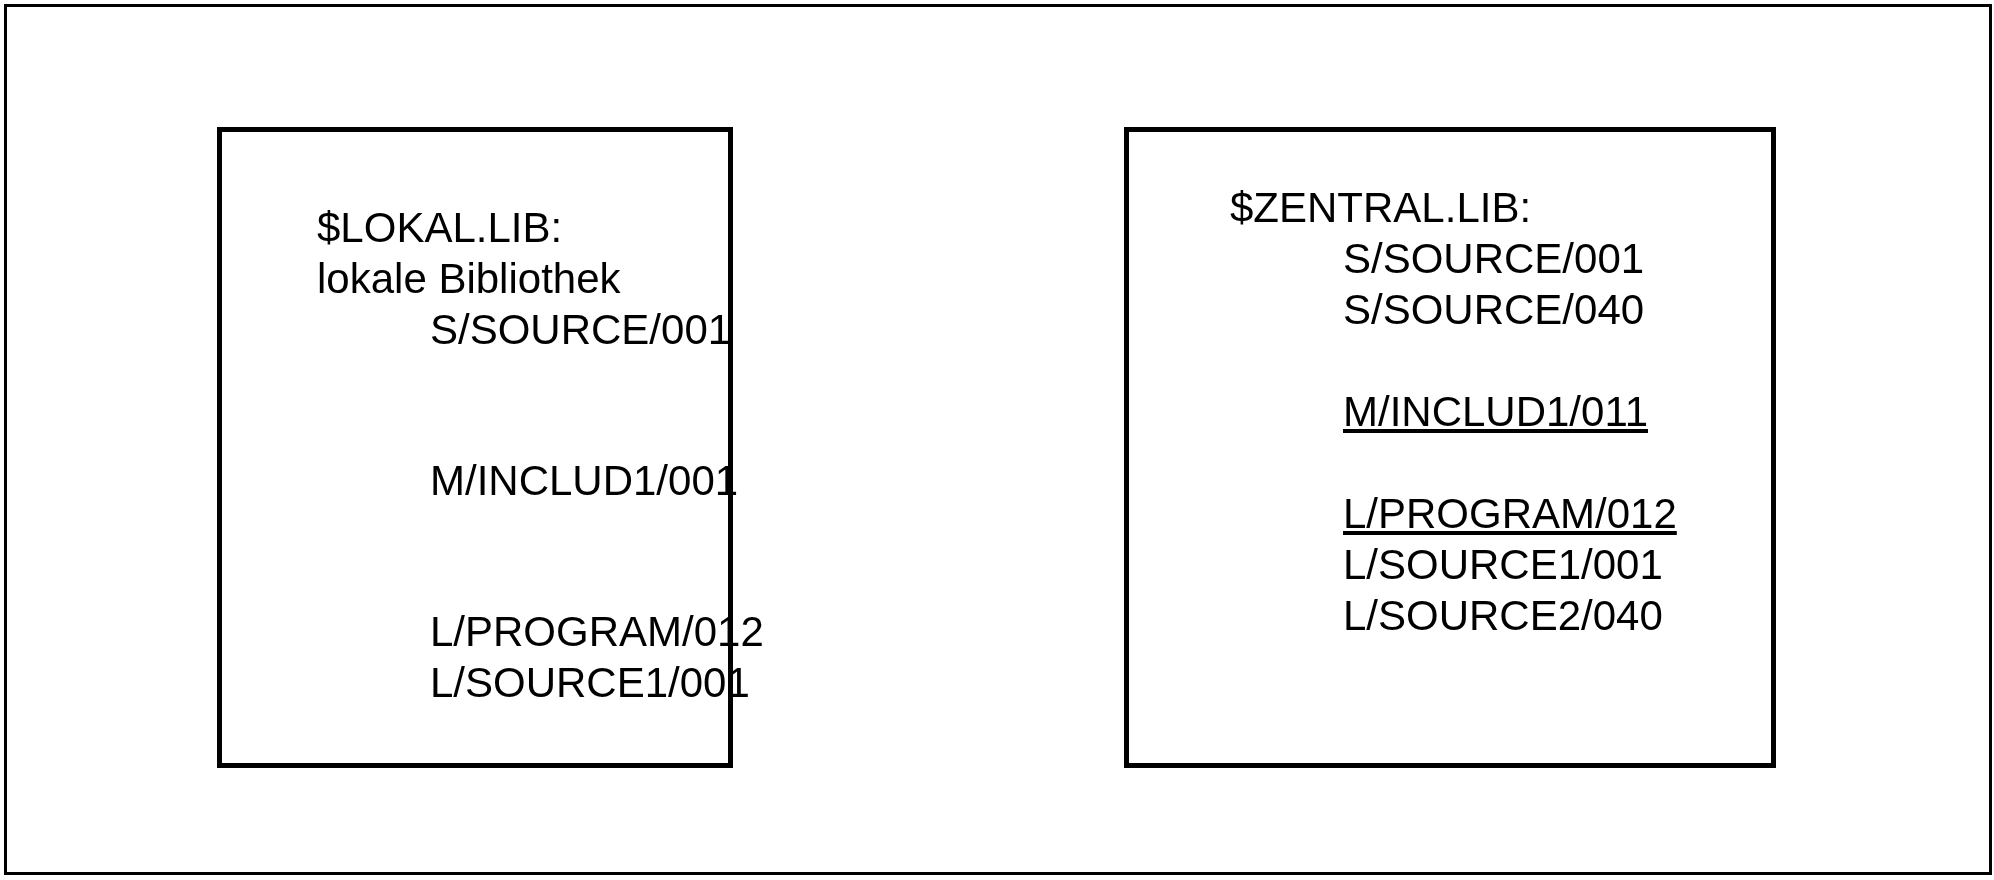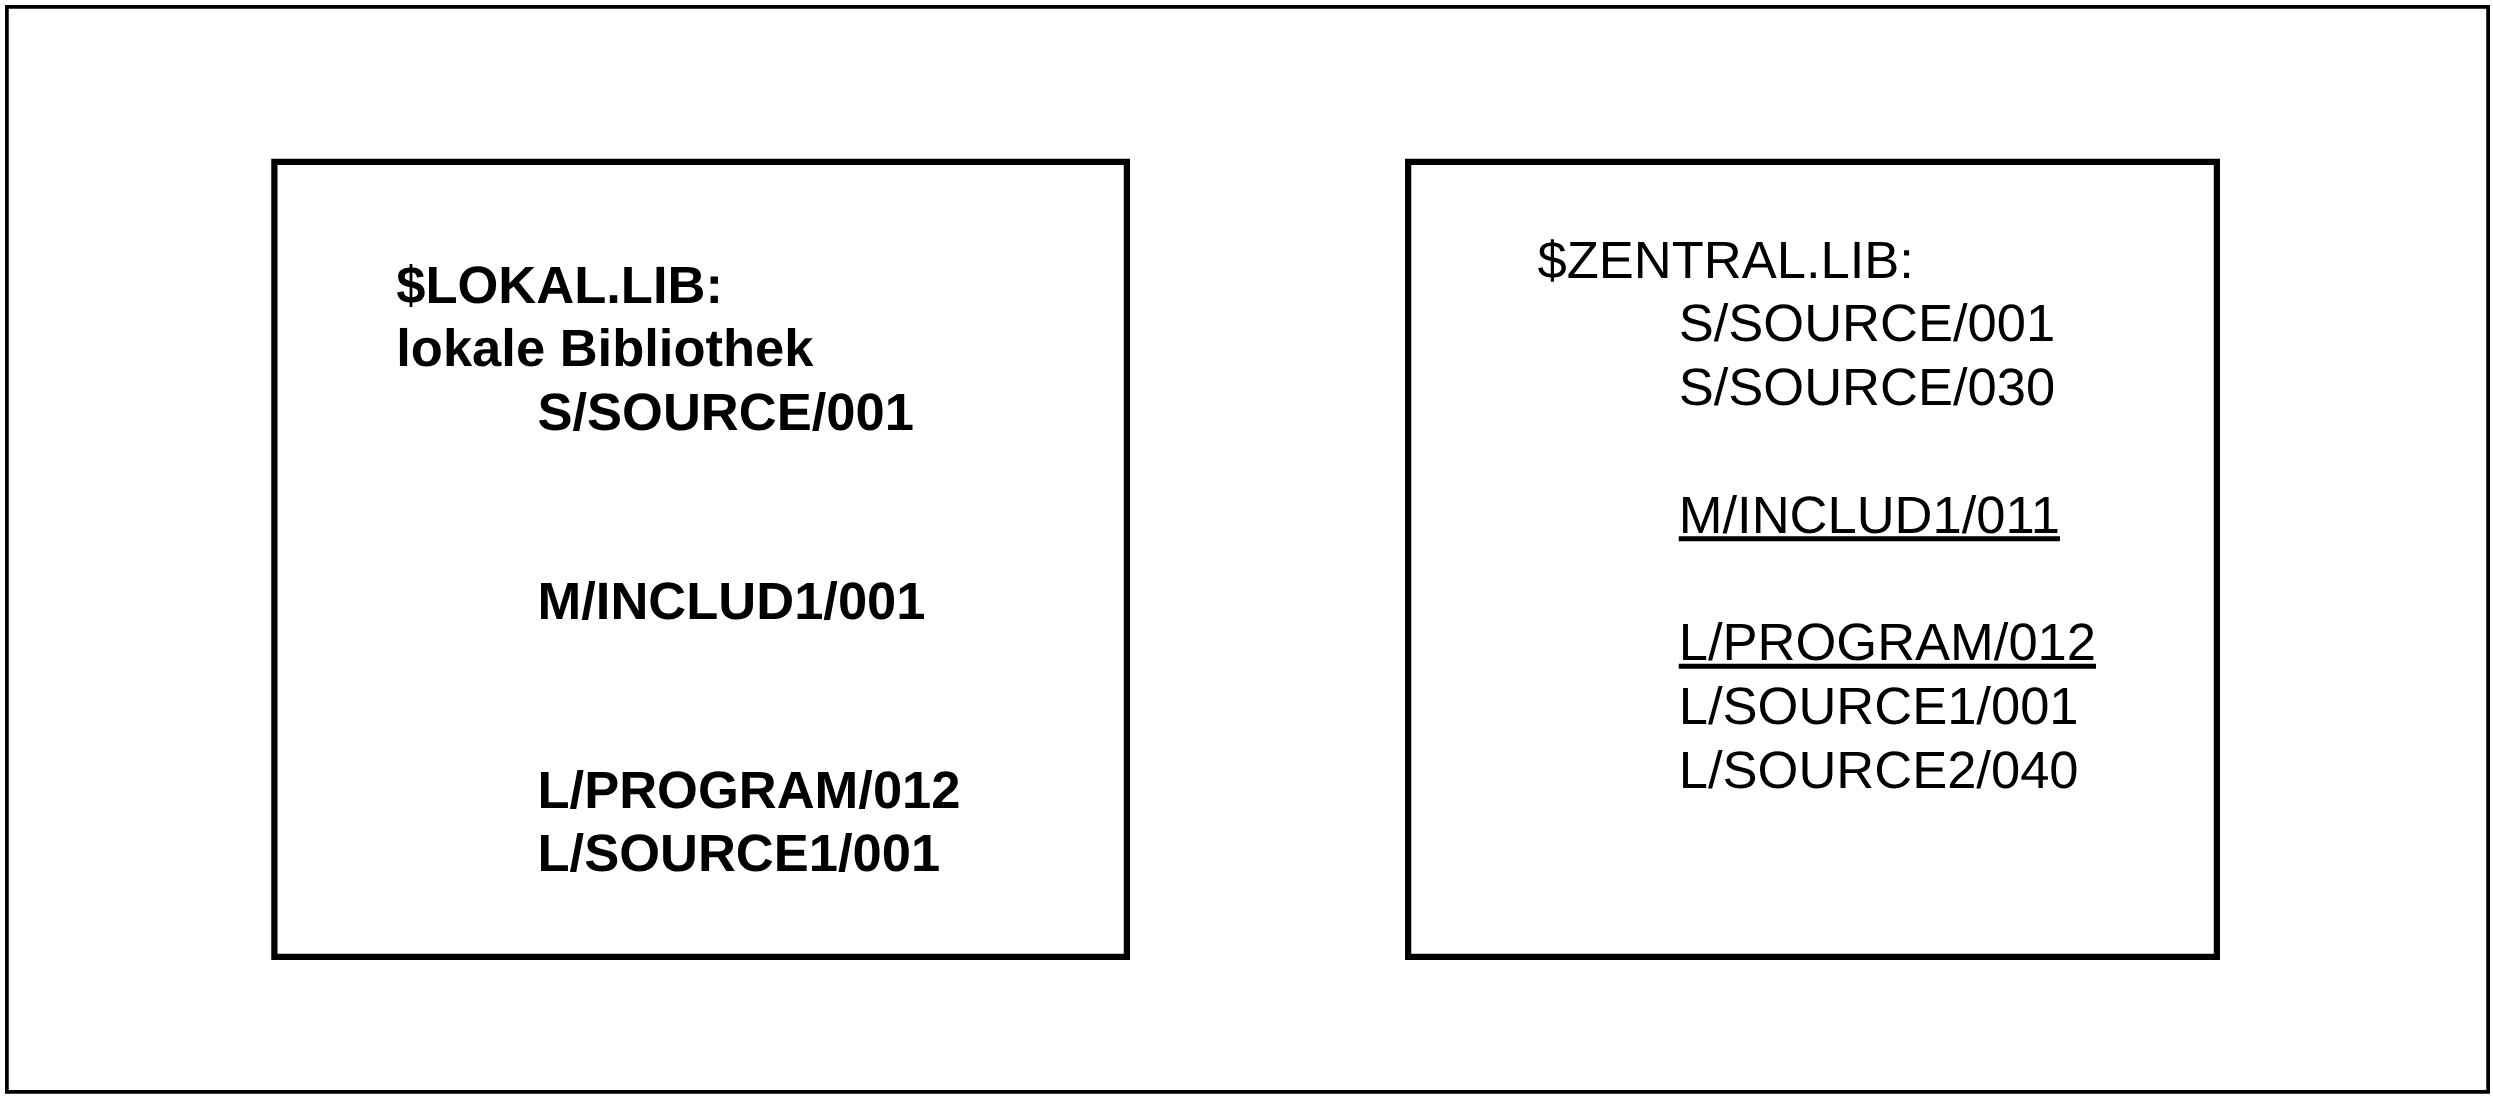--- a/index.html
+++ b/index.html
@@ -29,23 +29,22 @@
     top: 127px;
     height: 641px;
     border: 5px solid #000000;
     box-sizing: border-box;
     font-size: 42px;
     line-height: 51px;
     white-space: nowrap;
   }
   .lib-box.left {
     left: 217px;
-    width: 687px;
+    width: 516px;
     padding: 70px 0 16px 95px;
-    font-weight: bold;
   }
   .lib-box.right {
     left: 1124px;
     width: 652px;
     padding: 50px 0 0 101px;
   }
   .line {
     height: 51px;
   }
   .member {
@@ -71,20 +70,20 @@
     <div class="line header">lokale Bibliothek</div>
     <div class="line member">S/SOURCE/001</div>
     <div class="line member gap">M/INCLUD1/001</div>
     <div class="line member gap">L/PROGRAM/012</div>
     <div class="line member">L/SOURCE1/001</div>
   </div>
 
   <div class="lib-box right">
     <div class="line header">$ZENTRAL.LIB:</div>
     <div class="line member">S/SOURCE/001</div>
-    <div class="line member">S/SOURCE/030</div>
+    <div class="line member">S/SOURCE/040</div>
     <div class="line member gap">M/INCLUD1/011</div>
     <div class="line member gap">L/PROGRAM/012</div>
     <div class="line member">L/SOURCE1/001</div>
     <div class="line member">L/SOURCE2/040</div>
   </div>
 
 </div>
 
 </body></html>

